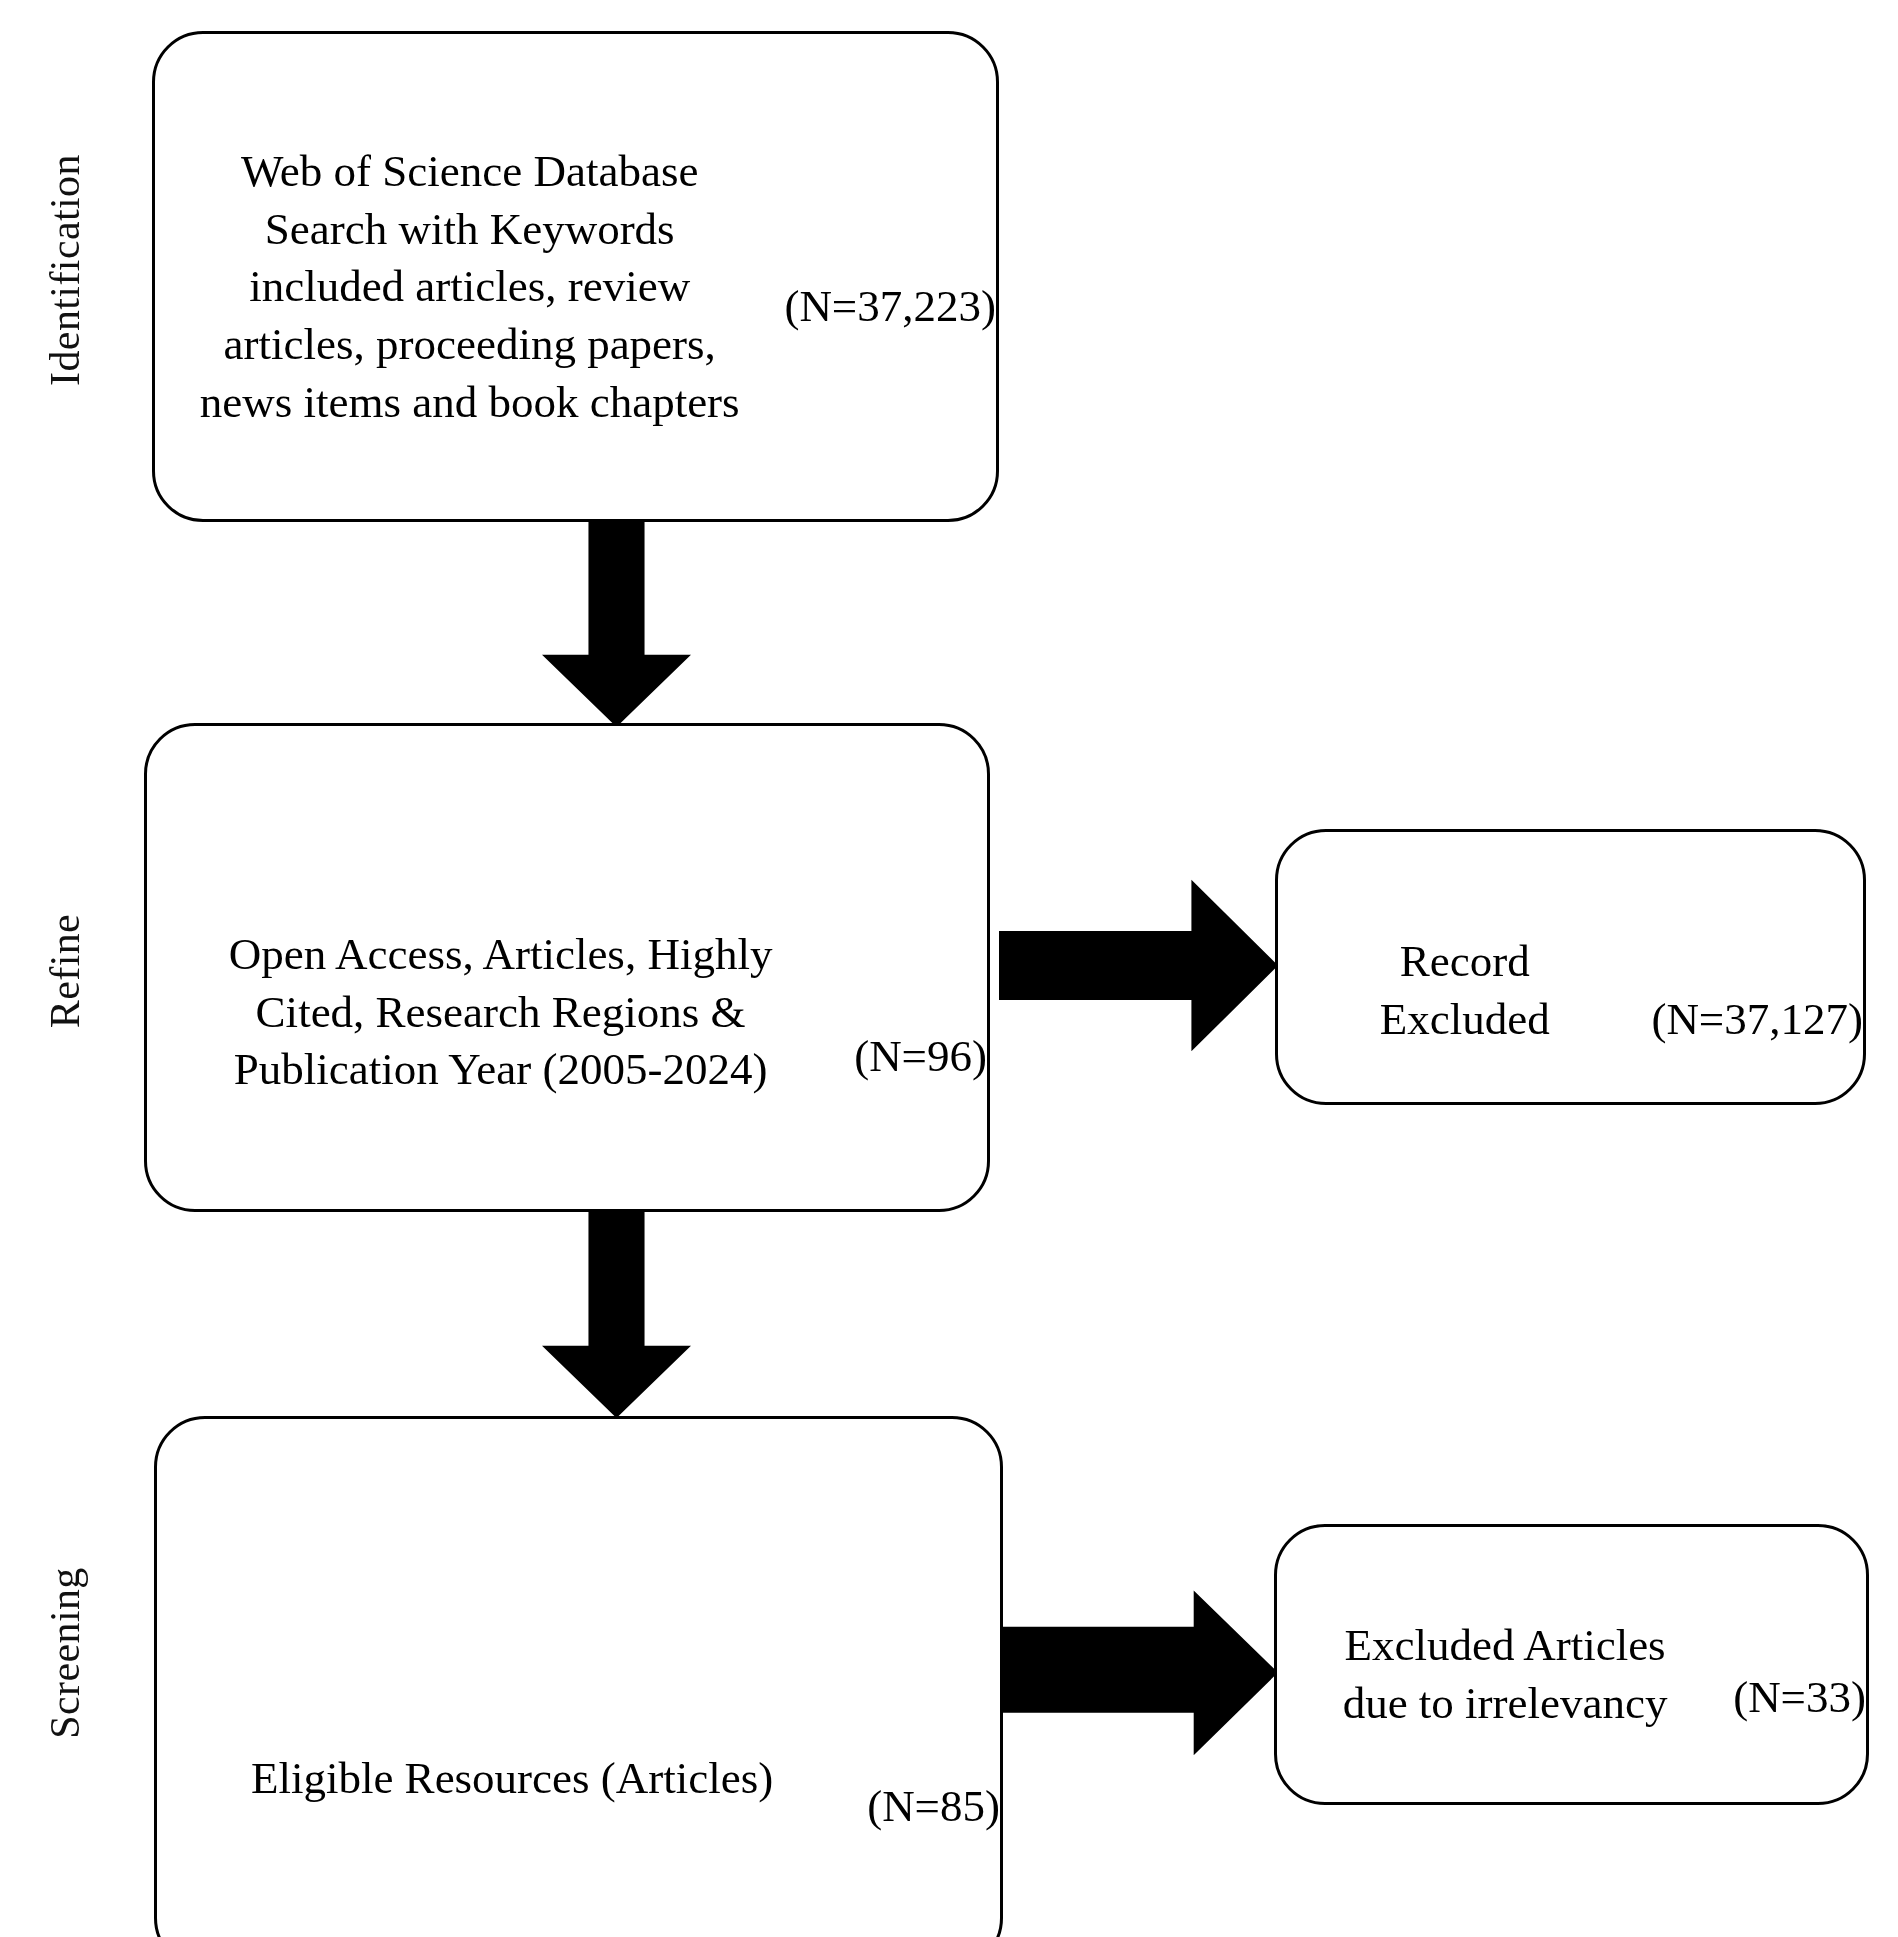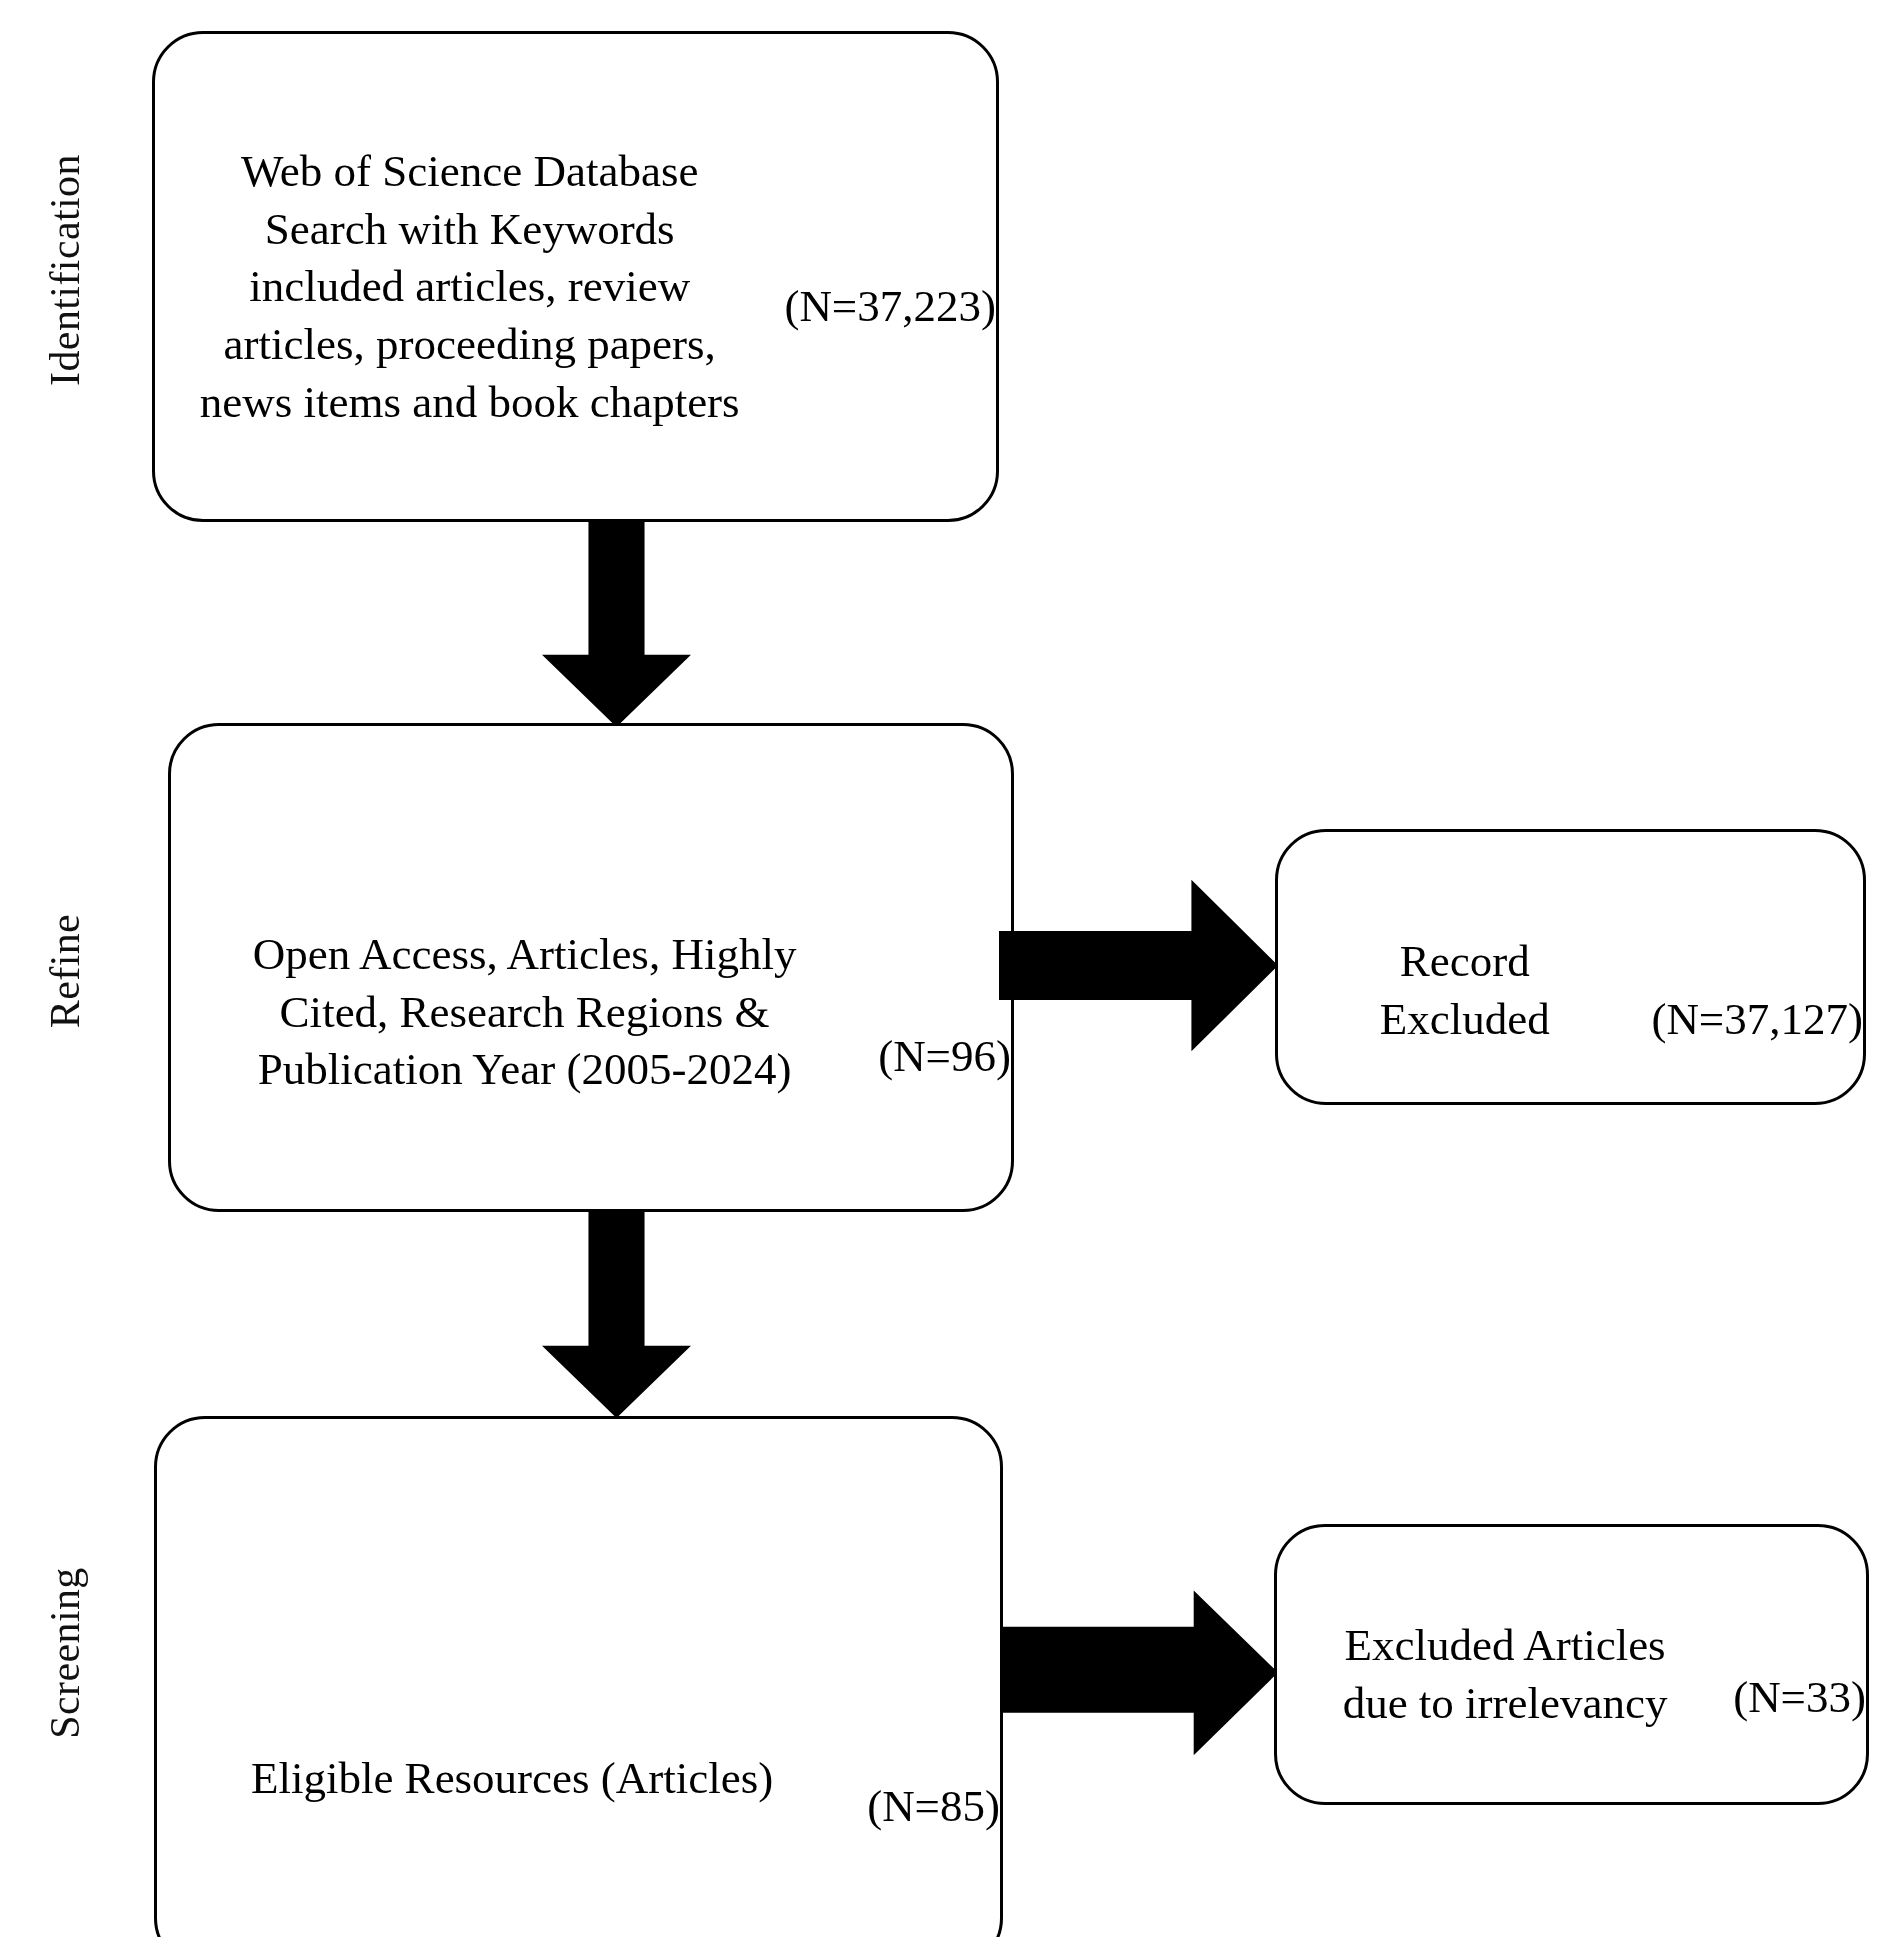--- a/index.html
+++ b/index.html
@@ -83,21 +83,21 @@
 
   <div class="flow-box" style="left: 152px; top: 30.5px; width: 847px; height: 491px; justify-content: flex-start; padding-top: 22.5px;">
     <div class="box-text" style="padding: 0 42px;">Web of Science Database Search with Keywords included articles, review articles, proceeding papers, news items and book chapters</div>
     <div class="box-count" style="margin-top: 40px;">(N=37,223)</div>
   </div>
 
   <svg class="arrow" style="left: 542px; top: 520px; width: 149px; height: 207px;" viewBox="0 0 186 258" preserveAspectRatio="none">
     <polygon points="58,0 128,0 128,168 186,168 93,258 0,168 58,168"></polygon>
   </svg>
 
-  <div class="flow-box" style="left: 168px; top: 723px; width: 846px; height: 489px; justify-content: flex-start; padding-top: 90px;">
+  <div class="flow-box" style="left: 144px; top: 723px; width: 846px; height: 489px; justify-content: flex-start; padding-top: 90px;">
     <div class="box-text" style="padding: 0 77px;">Open Access, Articles, Highly Cited, Research Regions &amp; Publication Year (2005-2024)</div>
     <div class="box-count" style="margin-top: 88px;">(N=96)</div>
   </div>
 
   <svg class="arrow" style="left: 999px; top: 862px; width: 279px; height: 207px;" viewBox="0 0 348 258" preserveAspectRatio="none">
     <polygon points="0,86 240,86 240,22 348,129 240,236 240,172 0,172"></polygon>
   </svg>
 
   <div class="flow-box" style="left: 1275px; top: 829px; width: 591px; height: 276px; justify-content: flex-start; padding-top: 48px;">
     <div class="box-text">Record Excluded</div>

